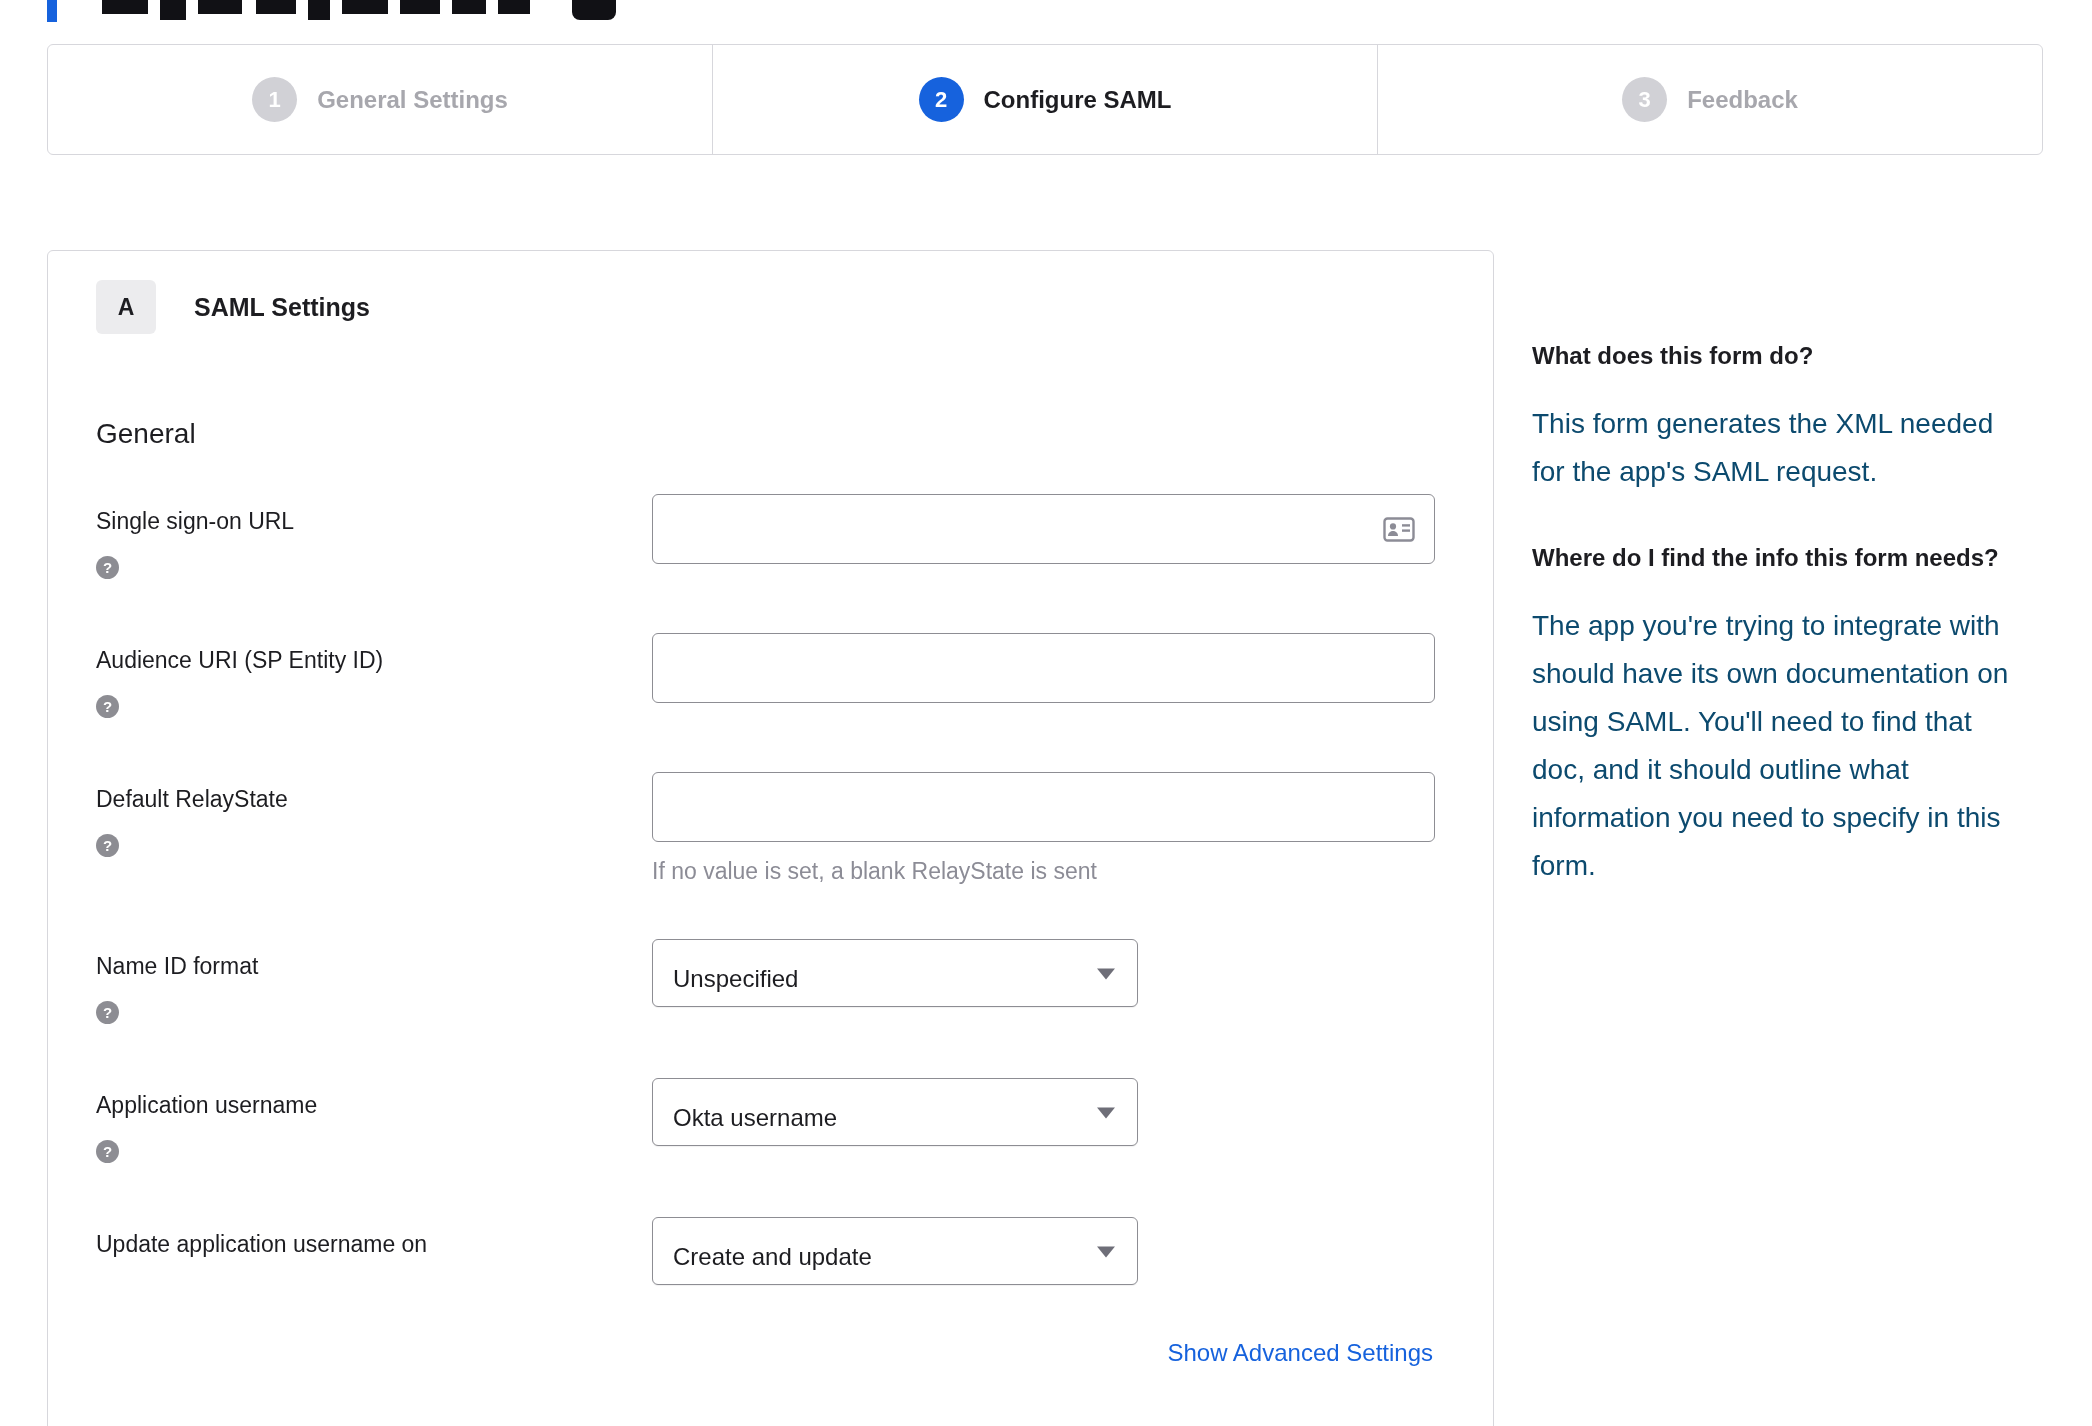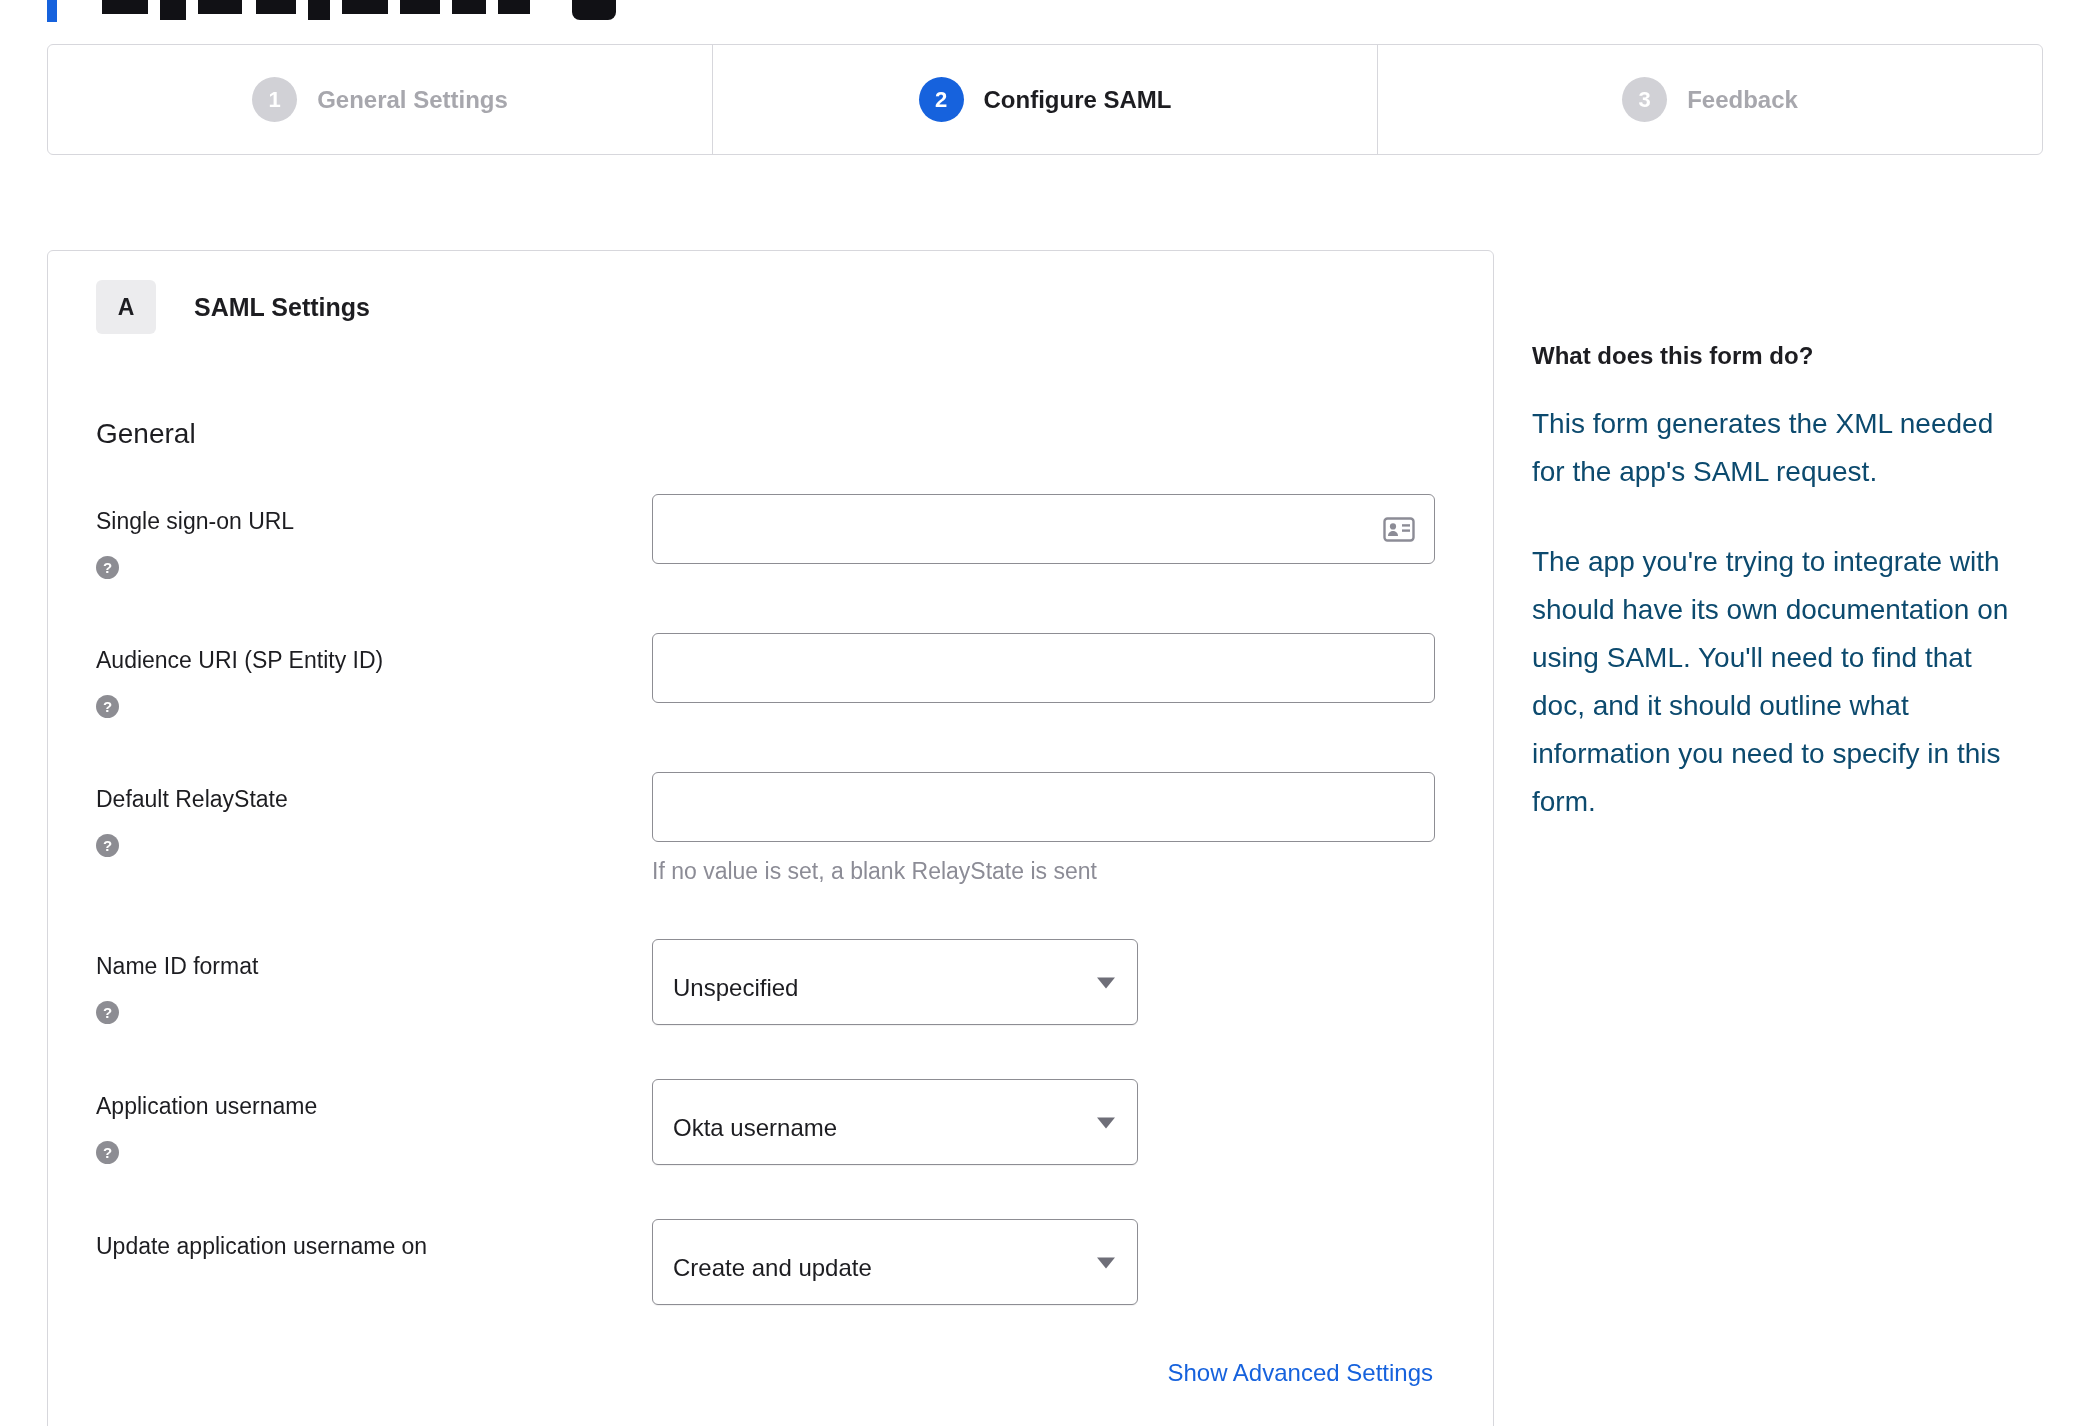--- a/index.html
+++ b/index.html
@@ -46,21 +46,21 @@
     font-size:23px; padding:0 64px 0 18px; font-family:"Liberation Sans", sans-serif; color:#1d1d21; outline:none; }
   .input-icon { position:absolute; right:20px; top:23px; line-height:0; cursor:pointer; }
 
   .checkbox-row { display:flex; align-items:center; gap:24px; margin-top:16px; }
   .checkbox { width:30px; height:30px; background:#1662dd; border-radius:7px; flex:none;
     display:flex; align-items:center; justify-content:center; cursor:pointer; }
   .checkbox-label { font-size:24px; }
 
   .hint { margin-top:16px; font-size:23px; color:#8c8c96; }
 
-  .select { position:relative; width:486px; height:86px; border:1px solid #8d8d93; border-radius:6px;
+  .select { position:relative; width:486px; height:68px; border:1px solid #8d8d93; border-radius:6px;
     background:#fff; display:flex; align-items:center; padding:12px 48px 0 20px; font-size:24px;
     box-shadow:0 1px 1px rgba(0,0,0,0.06); cursor:pointer; }
   .caret { position:absolute; right:22px; top:50%; transform:translateY(-40%);
     width:0; height:0; border-left:9px solid transparent; border-right:9px solid transparent;
     border-top:11px solid #6e6e78; }
 
   .advanced-row { display:flex; justify-content:flex-end; padding-right:12px; margin-top:28px; }
   .advanced-link { color:#1662dd; font-size:24px; font-weight:500; text-decoration:none; cursor:pointer; }
 
   
@@ -192,16 +192,17 @@
       <div class="advanced-row">
         <a class="advanced-link">Show Advanced Settings</a>
       </div>
 
     </div>
   </div>
 
   <div class="sidebar">
     <div class="sidebar-heading">What does this form do?</div>
     <div class="sidebar-body">This form generates the XML needed for the app's SAML request.</div>
+    <div class="sidebar-heading">Where do I find the info this form needs?</div>
     <div class="sidebar-body">The app you're trying to integrate with should have its own documentation on using SAML. You'll need to find that doc, and it should outline what information you need to specify in this form.</div>
   </div>
 
 </div>
 
 </body></html>

